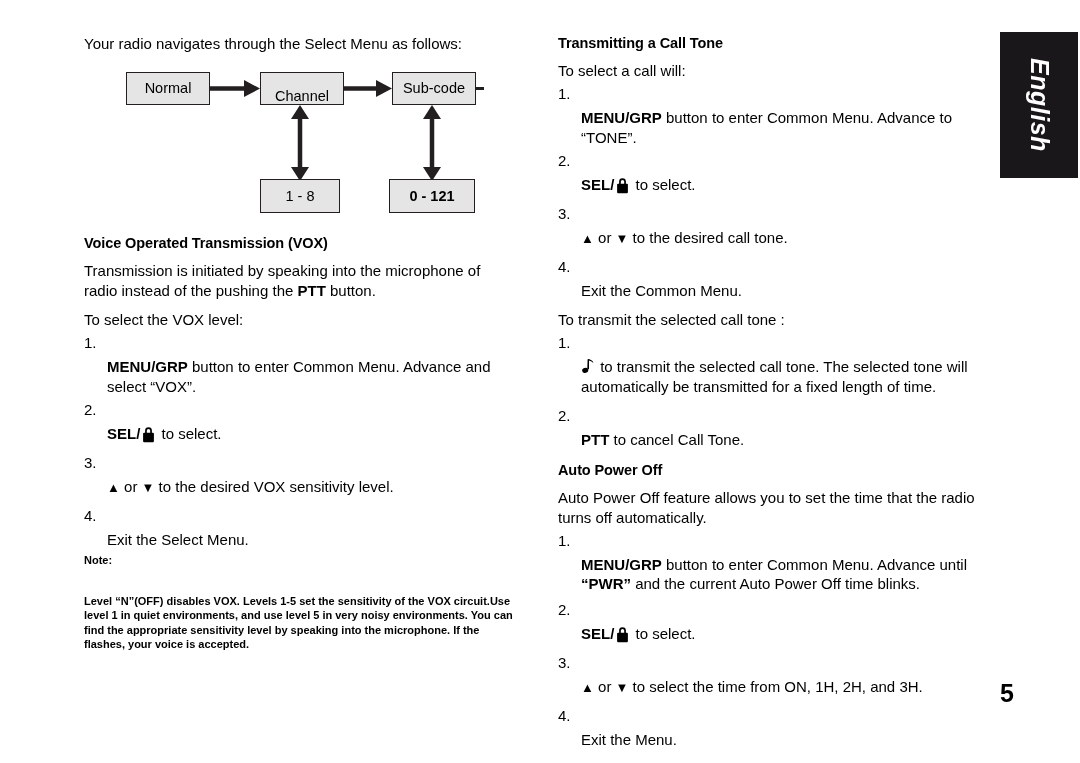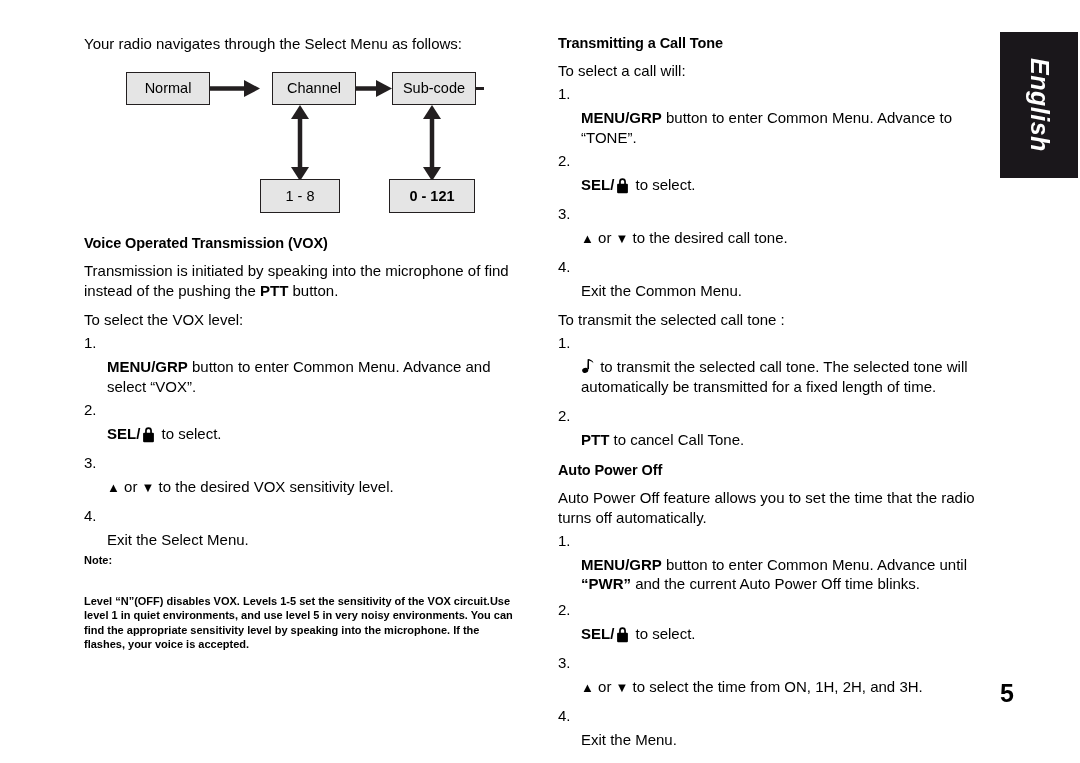--- a/index.html
+++ b/index.html
@@ -51,21 +51,21 @@
   .tri{ font-size:13px; line-height:1; display:inline-block; vertical-align:0px; }
 
   
   .diagram{ position:relative; width:420px; height:153px; margin:13px 0 14px 0; }
   .dbox{
     position:absolute; border:1.6px solid #231f20; background:#e5e5e5;
     display:flex; align-items:center; justify-content:center;
     font-size:14.5px; line-height:1; color:#000;
   }
   .b-normal  { left:42px;  top:5px;   width:84px;  height:33px; }
-  .b-channel { left:188px; top:5px;   width:84px;  height:33px; }
+  .b-channel { left:176px; top:5px;   width:84px;  height:33px;align-items:flex-end; }
   .b-subcode { left:308px; top:5px;   width:84px;  height:33px; }
   .b-range1  { left:176px; top:112px; width:80px;  height:34px; }
   .b-range2  { left:305px; top:112px; width:86px;  height:34px;font-weight:bold; }
   .diagram svg{ position:absolute; left:0; top:0; }
 
   
   .lang-tab{
     position:absolute; left:1000px; top:32px; width:78px; height:146px;
     background:#1a171b;
   }
@@ -122,21 +122,21 @@
     <div class="dbox b-range1">
       <span>1 - 8</span>
     </div>
     <div class="dbox b-range2">
       <span>0 - 121</span>
     </div>
   </div>
 
   <h2 class="sec-head">Voice Operated Transmission (VOX)</h2>
 
-  <p class="para"><span>Transmission is initiated by speaking into the microphone of find instead of the pushing the </span><b>PTT</b><span> button.</span></p>
+  <p class="para"><span>Transmission is initiated by speaking into the microphone of radio instead of the pushing the </span><b>PTT</b><span> button.</span></p>
 
   <p class="para tight">To select the VOX level:</p>
 
   <ol class="olist">
     <li>
       <span class="num">1.</span>
       <span class="txt"><b>MENU/GRP</b><span> button to enter Common Menu. Advance and select “VOX”.</span></span>
     </li>
     <li style="margin-bottom:9px">
       <span class="num">2.</span>

